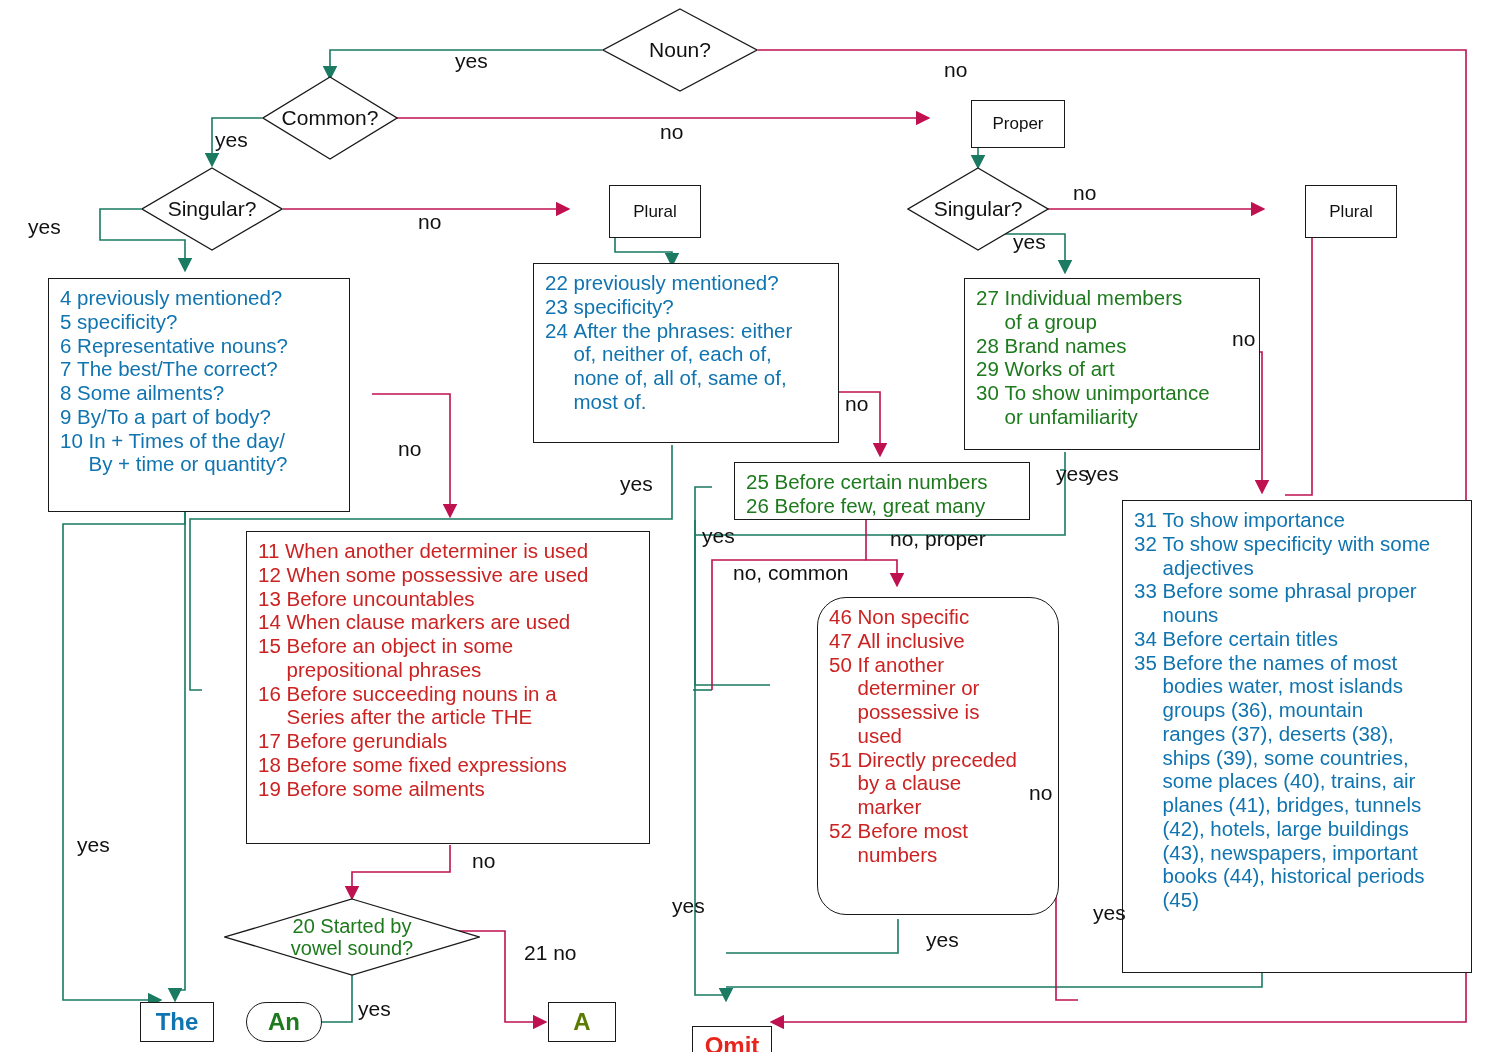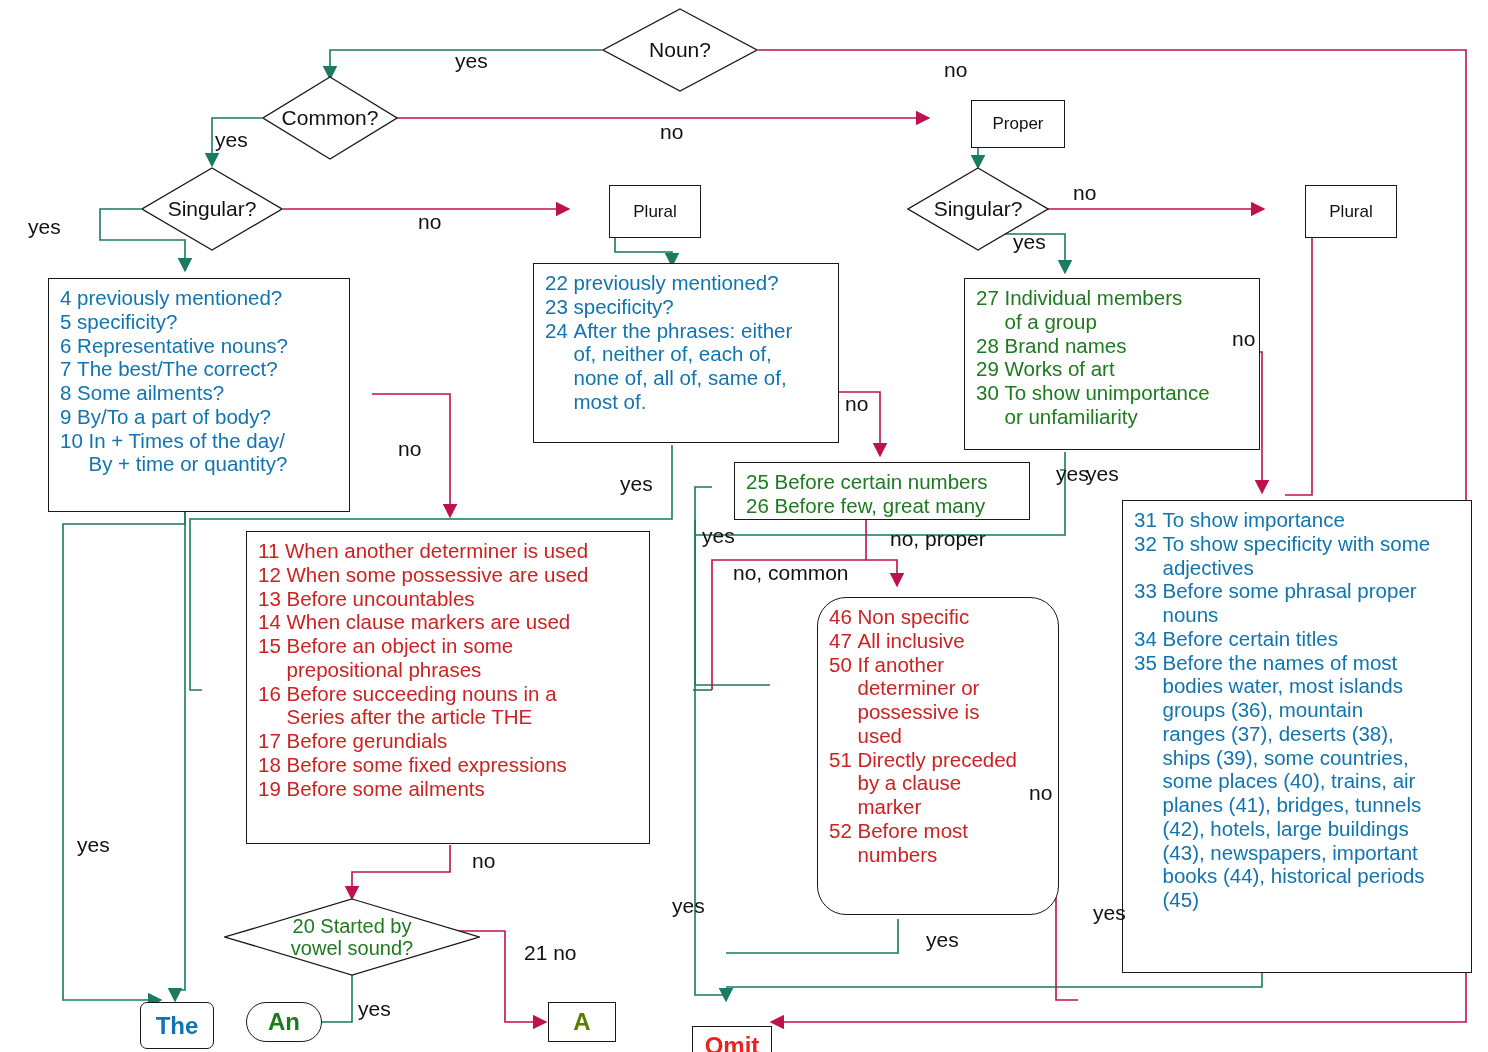--- a/index.html
+++ b/index.html
@@ -322,21 +322,21 @@
       <div class="li">
         <span class="num">34 </span>
         <span class="txt">Before certain titles</span>
       </div>
       <div class="li">
         <span class="num">35 </span>
         <span class="txt">Before the names of most<br>bodies water, most islands<br>groups (36),  mountain<br>ranges (37), deserts (38),<br>ships (39), some countries,<br>some places (40), trains, air<br>planes (41), bridges, tunnels<br>(42), hotels, large buildings<br>(43), newspapers, important<br>books (44), historical periods<br>(45)</span>
       </div>
     </div>
 
-  <div class="node term t-the" style="left:140px;top:1002px;width:74px;height:47px;border-radius:7px;">
+  <div class="node term t-the" style="left:140px;top:1002px;width:74px;height:40px;">
     <span>The</span>
   </div>
   <div class="node term t-an" style="left:246px;top:1002px;width:76px;height:40px;">
     <span>An</span>
   </div>
   <div class="node term t-a" style="left:548px;top:1002px;width:68px;height:40px;">
     <span>A</span>
   </div>
   <div class="node term t-omit" style="left:692px;top:1002px;width:80px;height:40px;">
     <span>Omit</span>

